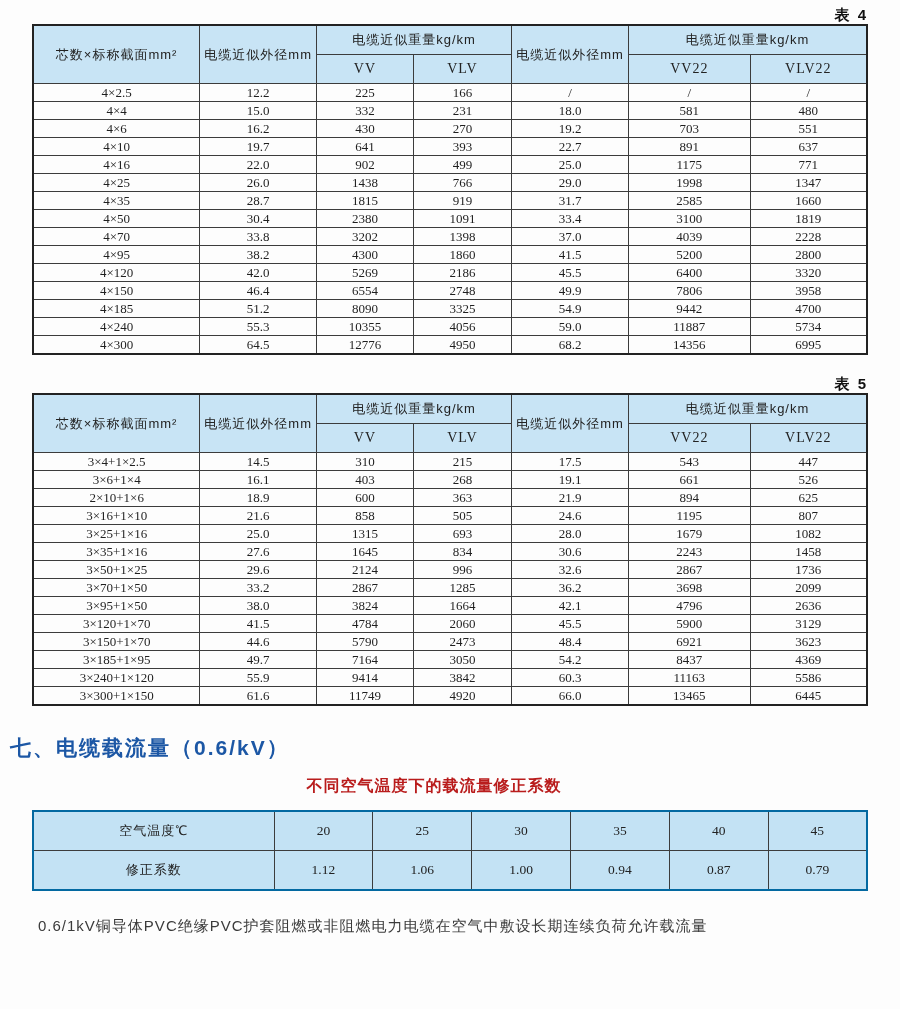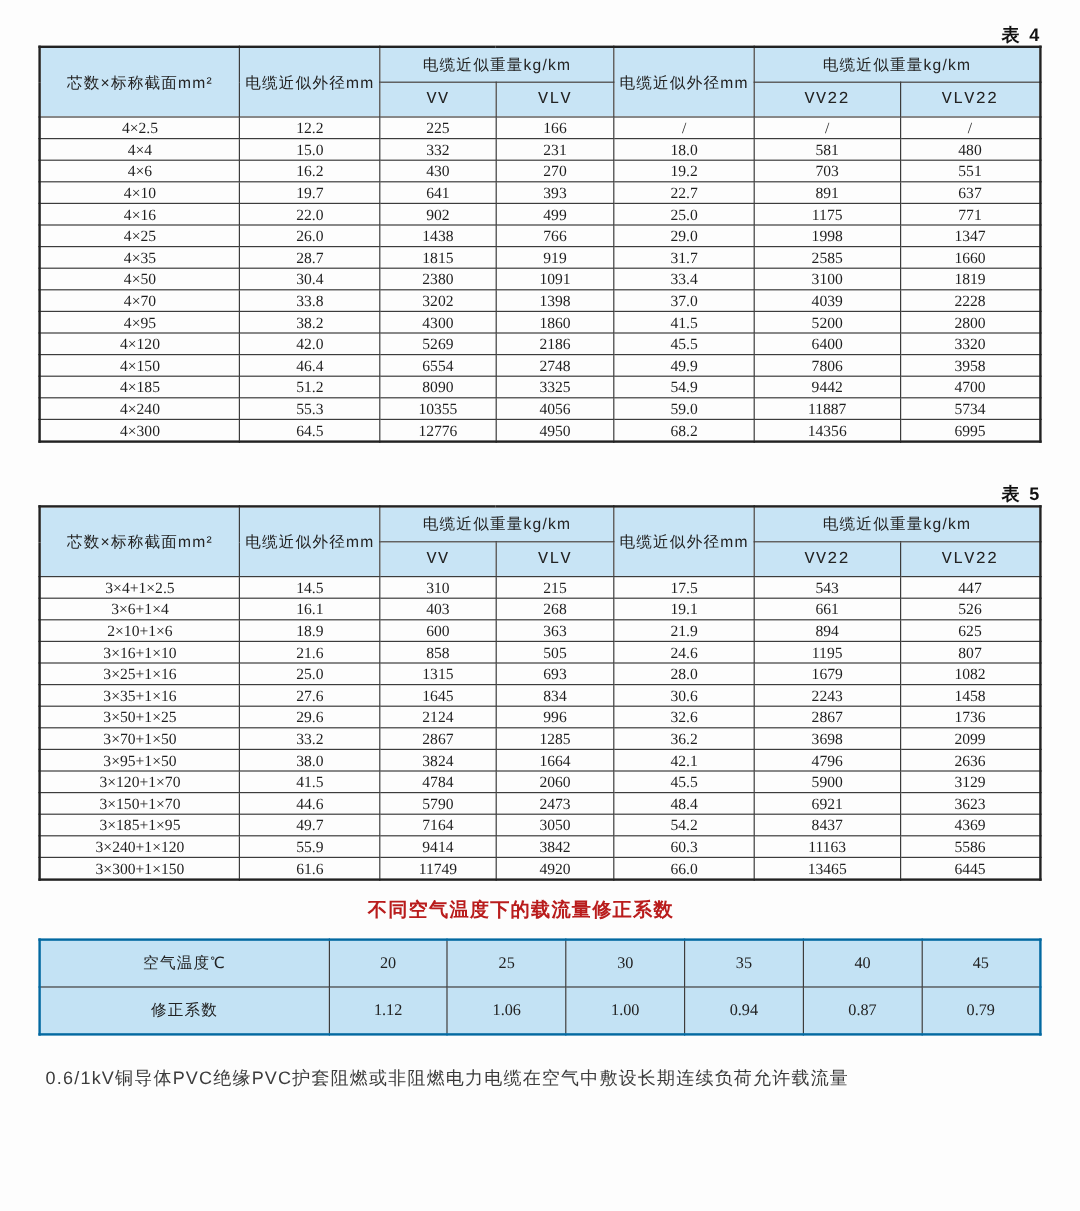--- a/index.html
+++ b/index.html
@@ -1,28 +1,28 @@
 <!DOCTYPE html>
 <html><head>
 <meta charset="utf-8">
 <style>
   html,body{margin:0;padding:0;}
   body{background:#ffffff;font-family:"Liberation Sans",sans-serif;}
   .page{position:relative;width:900px;height:1009px;background:#fdfdfd;overflow:hidden;}
 
   .tbl-label{width:868px;text-align:right;font-size:15px;font-weight:bold;color:#111;
-             padding-top:20px;height:18px;letter-spacing:2px;}
+             padding-top:6px;height:18px;letter-spacing:2px;}
 
   table.spec{border-collapse:collapse;width:836px;margin:0 32px;table-layout:fixed;
              border:2px solid #222;}
   table.spec th,table.spec td{border:1px solid #3c3c3c;text-align:center;overflow:hidden;
              white-space:nowrap;padding:0;}
   table.spec thead th{background:#c8e4f5;font-weight:normal;font-size:13px;color:#222;
              height:28px;letter-spacing:1px;margin-left:46px;}
-  table.spec thead th.lat{font-family:Liberation Mono, monospace;font-size:14px;letter-spacing:1px;}
+  table.spec thead th.lat{font-family:Liberation Serif, serif;font-size:14px;letter-spacing:1px;}
   table.spec tbody td{height:17px;font-family:"Liberation Serif",serif;font-size:13px;color:#1f1f1f;}
 
   .gap5{margin-top:14px;}
 
   h2.sec{margin:28px 0 0 10px;font-size:21px;font-weight:bold;color:#1c57a5;letter-spacing:2px;}
   .line0{margin:12px 0 0 10px;font-size:15px;color:#3d3d3d;letter-spacing:3px;}
   .note{margin:8px 0 0 34px;font-size:14px;color:#3d3d3d;letter-spacing:1px;}
   .corr-title{width:868px;text-align:center;margin-top:14px;font-size:16px;font-weight:bold;
               color:#b91c1c;letter-spacing:1px;}
 
@@ -356,20 +356,21 @@
           <td>61.6</td>
           <td>11749</td>
           <td>4920</td>
           <td>66.0</td>
           <td>13465</td>
           <td>6445</td>
         </tr>
       </tbody>
   </table>
 
+  <h2 class="sec">七、电缆载流量（0.6/kV）</h2>
 
 
   <div class="corr-title">不同空气温度下的载流量修正系数</div>
 
   <table class="corr">
     <colgroup>
       <col style="width:28.9%">
         <col style="width:11.85%">
         <col style="width:11.85%">
         <col style="width:11.85%">

